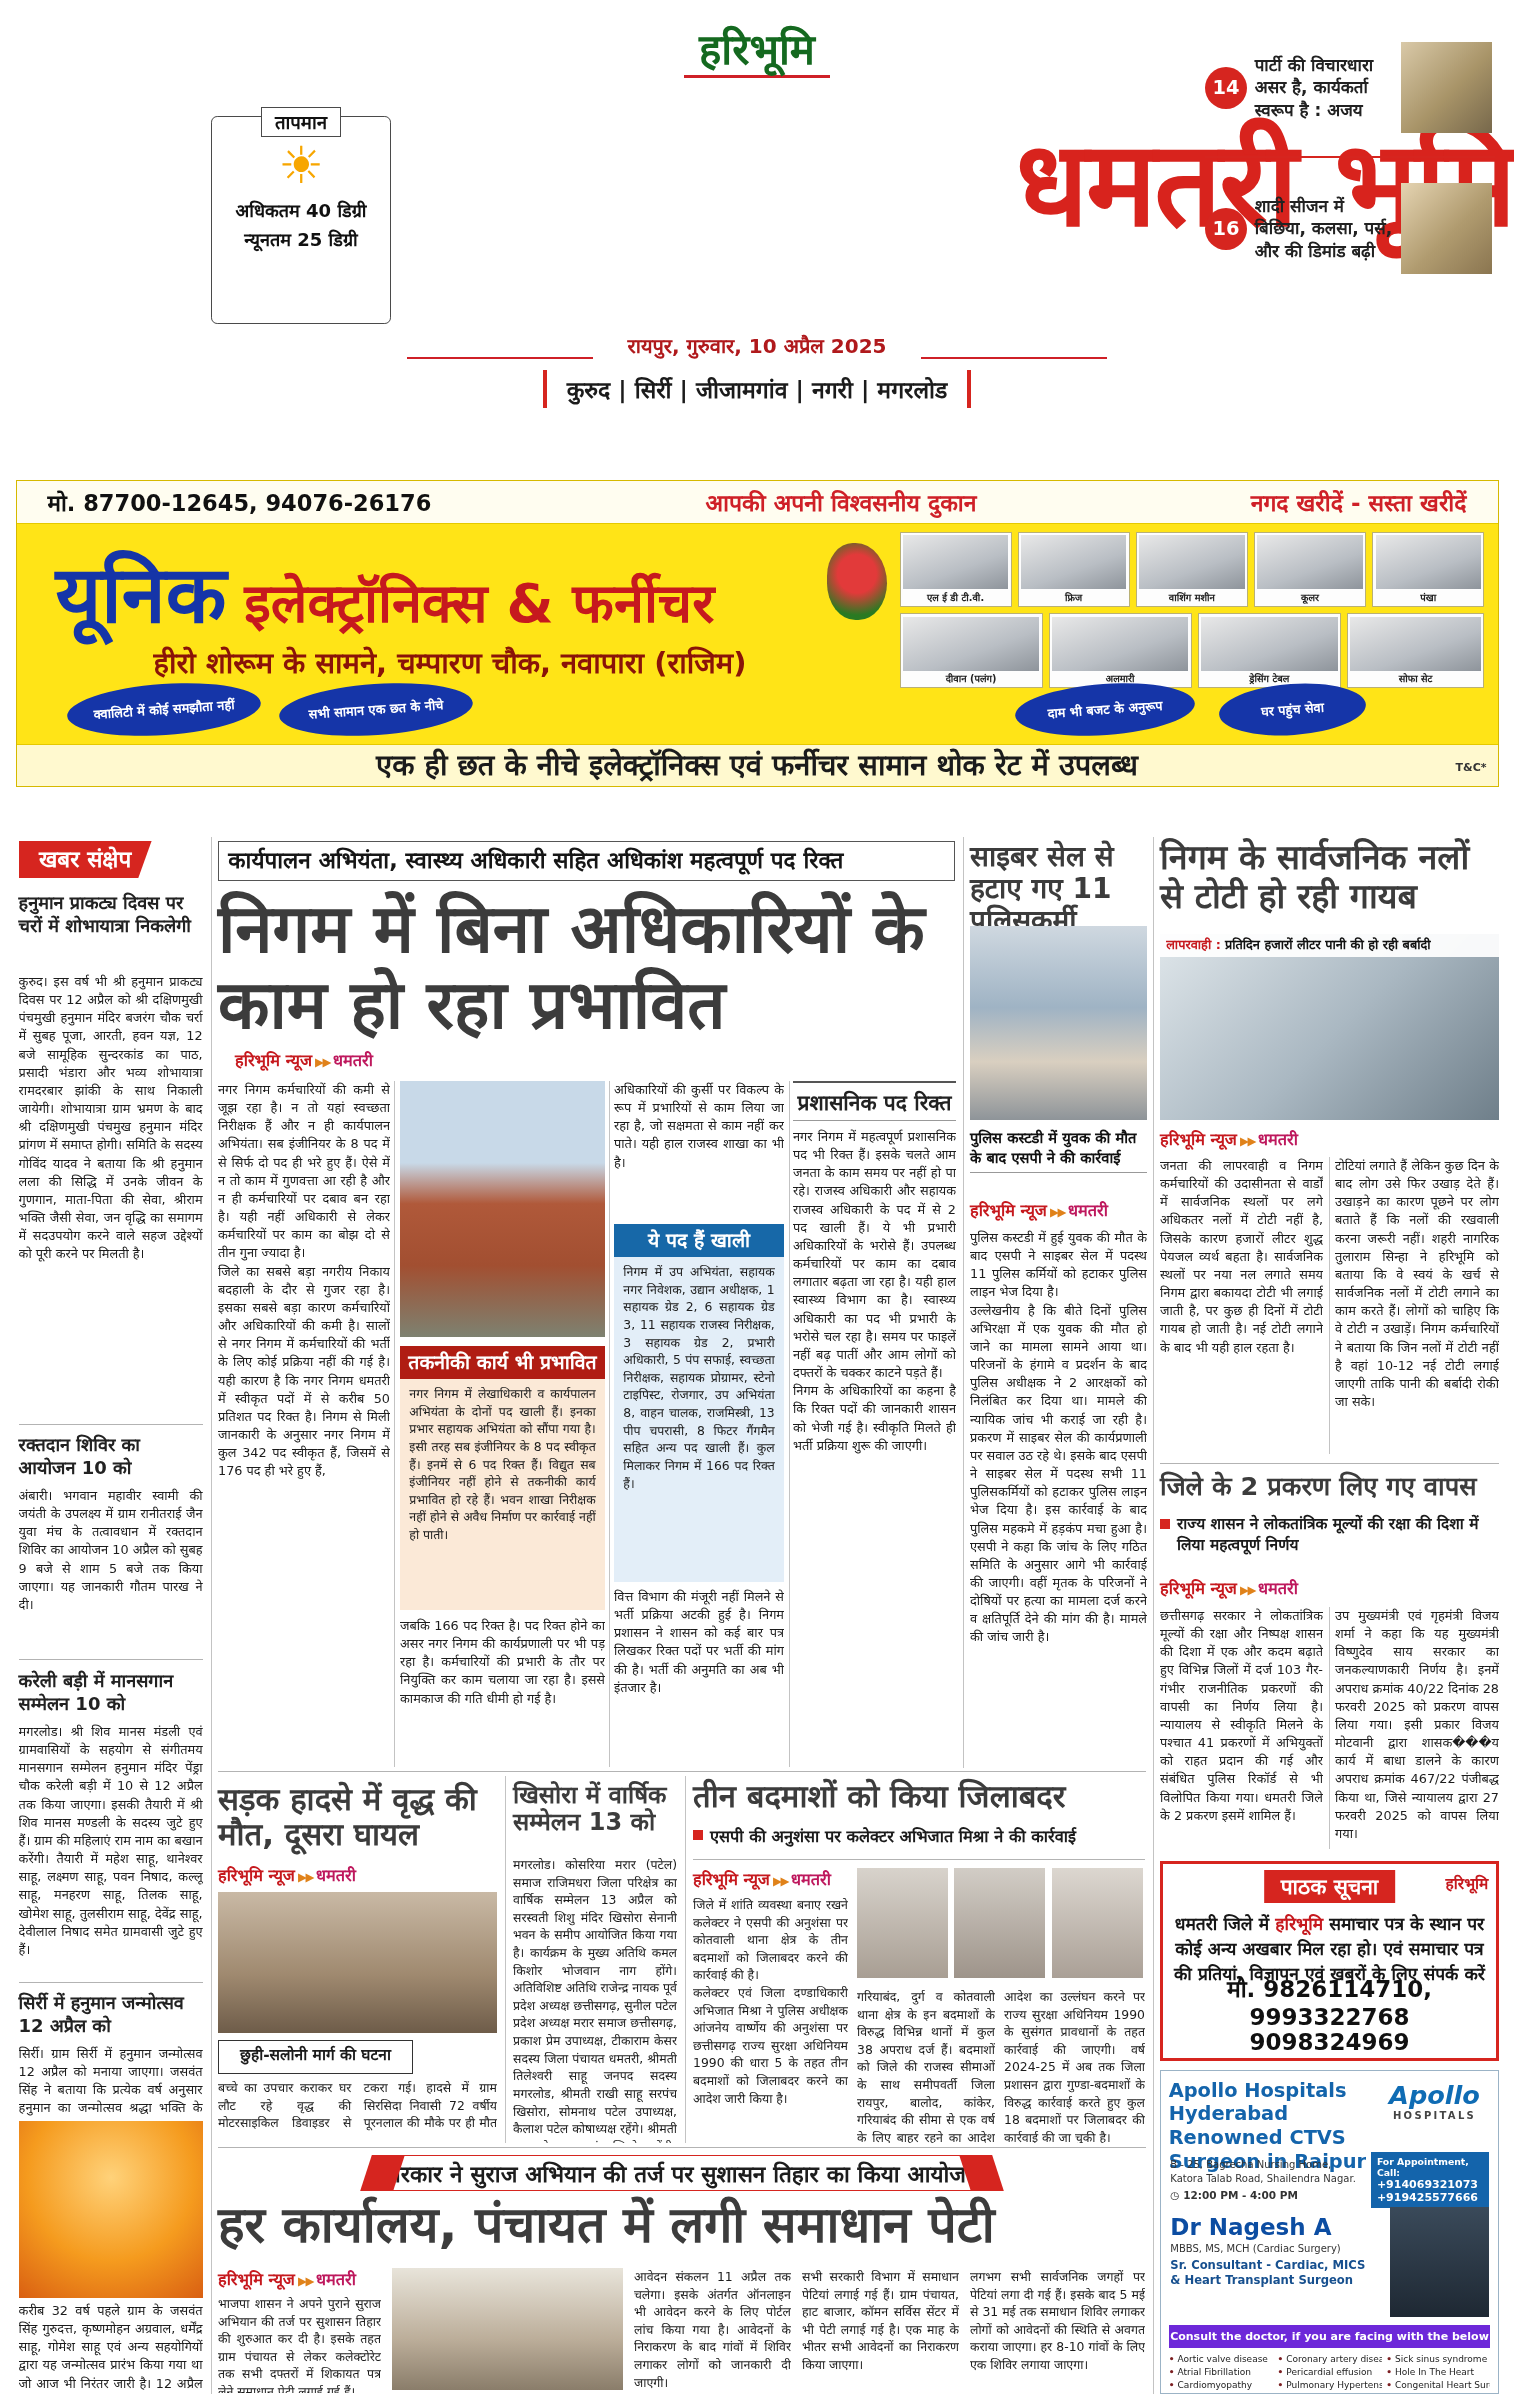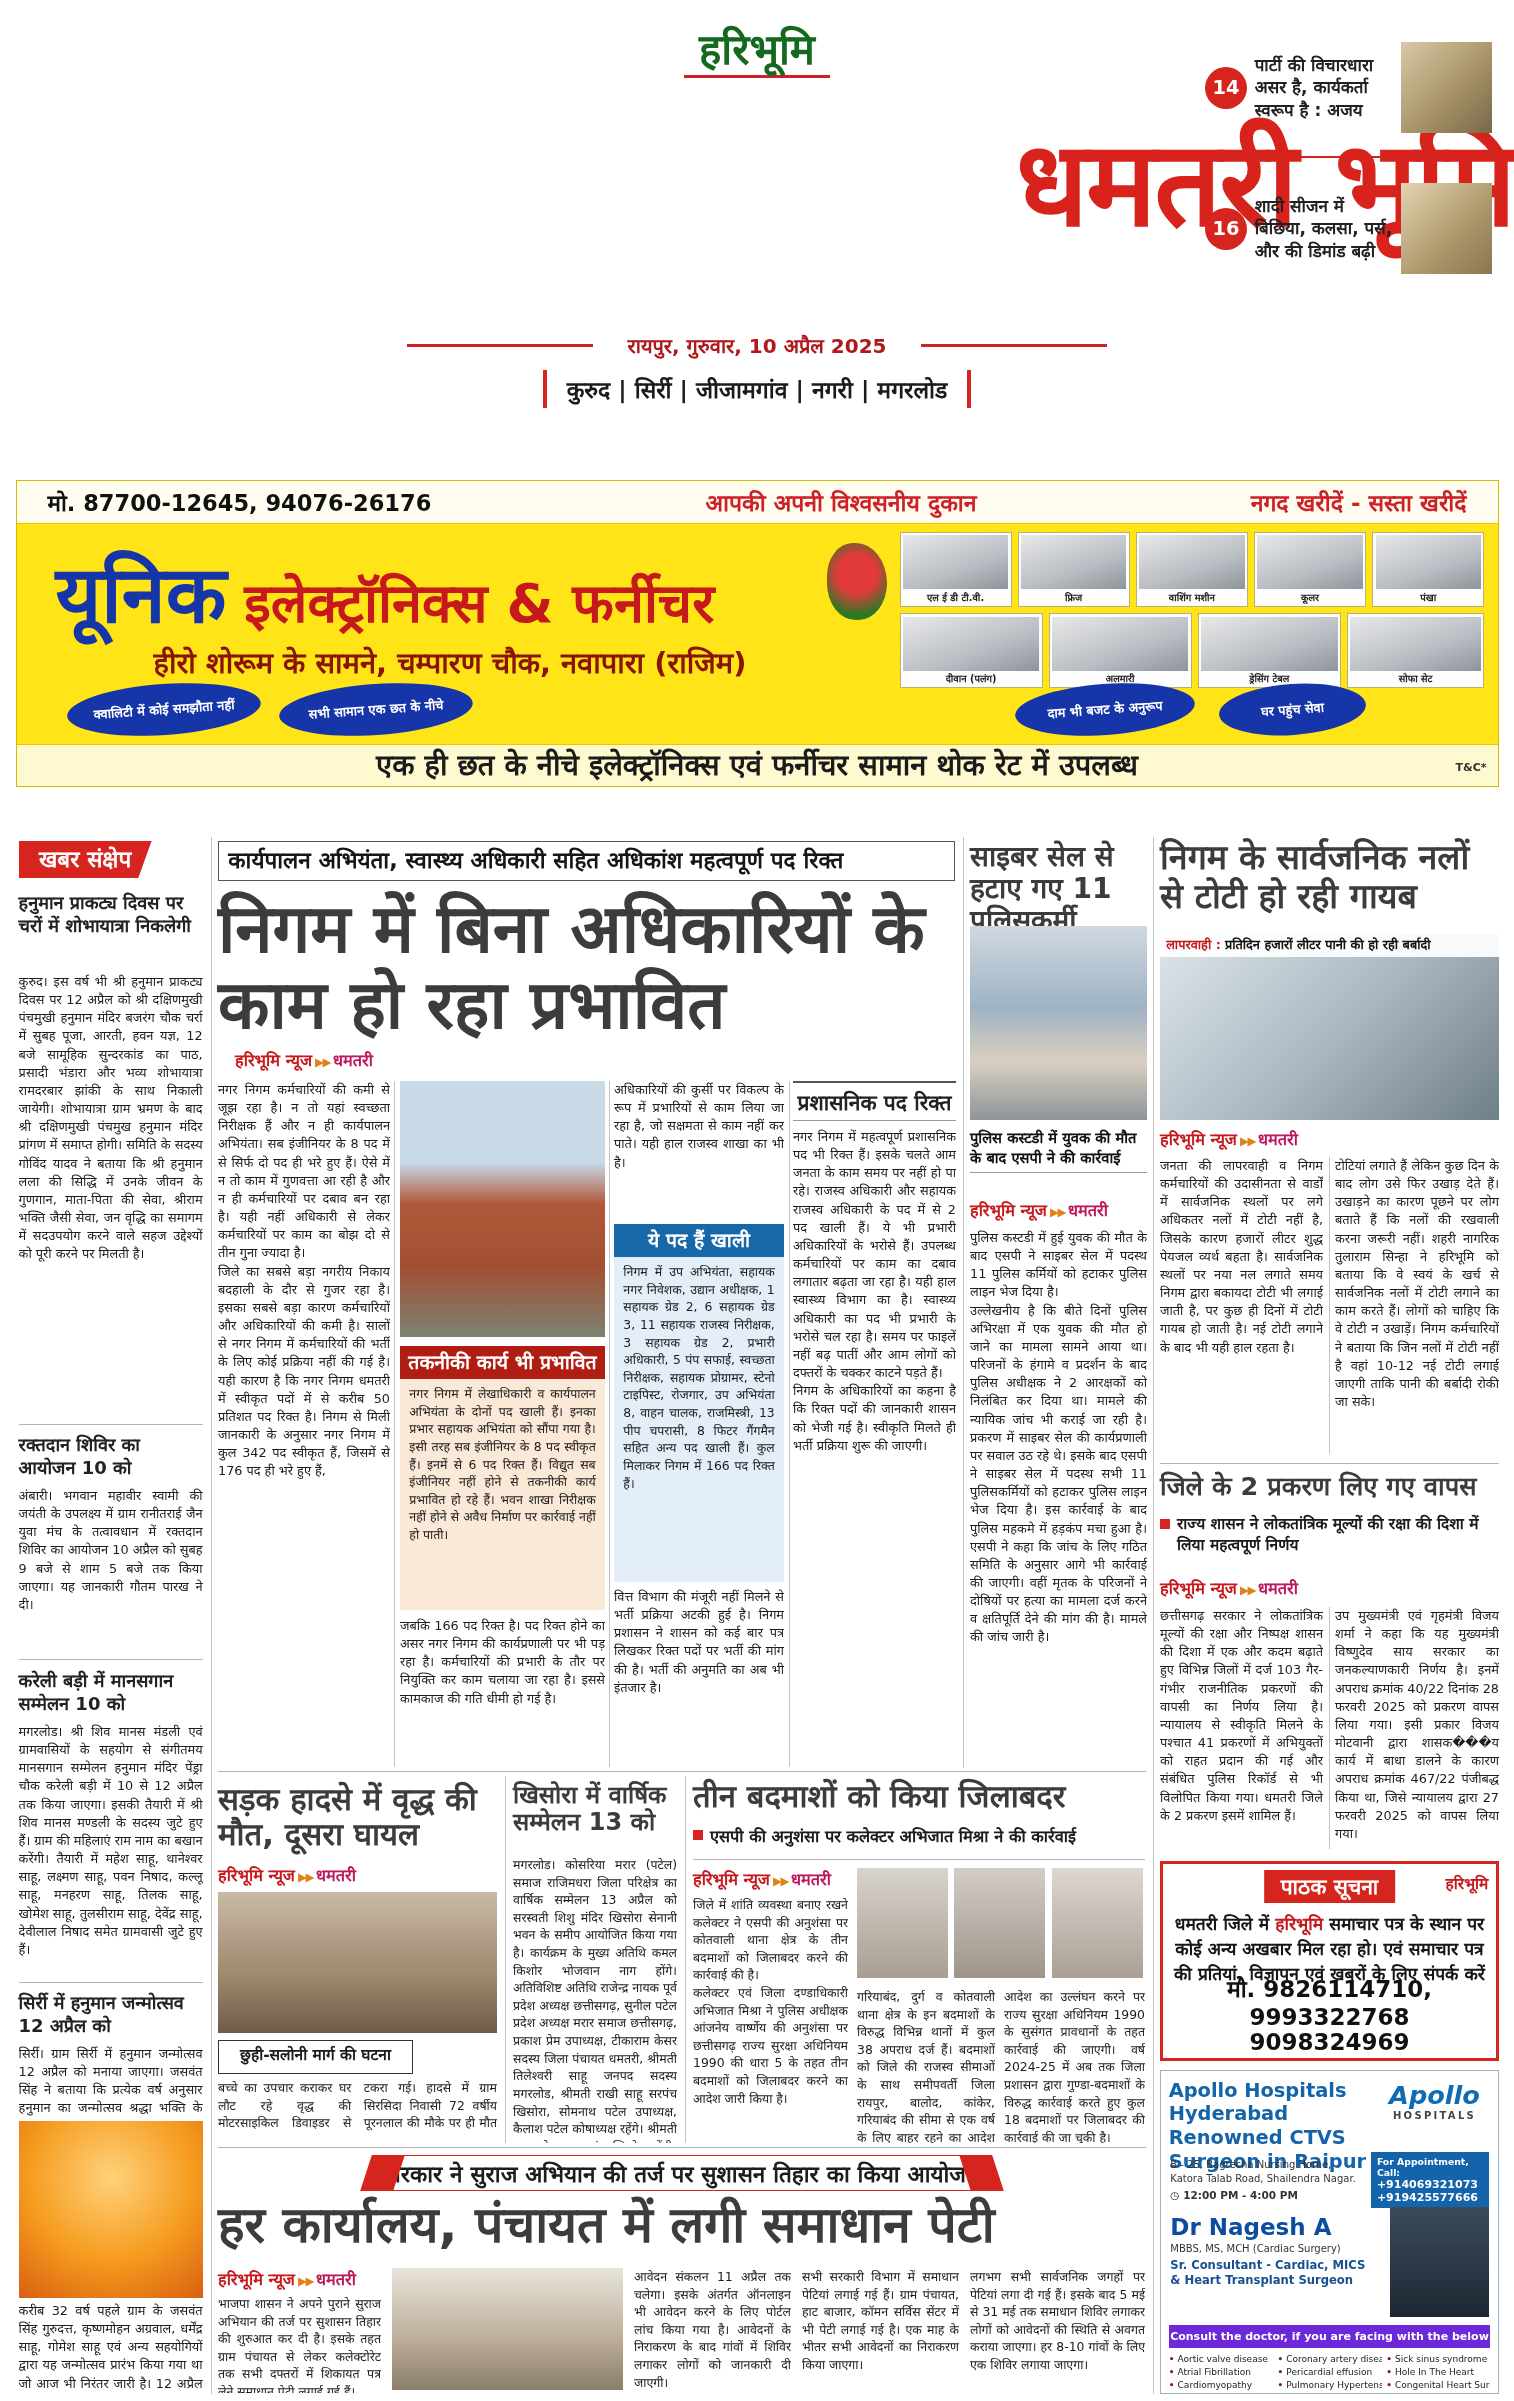--- a/index.html
+++ b/index.html
@@ -30,28 +30,34 @@
 .tile{width:112px;background:#fdfdfd;border:0.8px solid #b9b075;text-align:center;padding:2.3px}
 .tile .timg{height:54px;background:linear-gradient(160deg,#e8e8e8,#b9bec4 60%,#8e949b)}
 .tile .tlabel{font-size:9.7px;font-weight:bold;color:#222;margin-top:1.5px;white-space:nowrap;overflow:hidden}
 .bubble{position:absolute;background:#1535a8;color:#fff;font-weight:bold;font-size:12.8px;text-align:center;border-radius:50%;display:flex;align-items:center;justify-content:center;padding:4.6px 11px;line-height:1.25;transform:rotate(-4deg)}
 </style>
 </head>
 <body>
 
 <div id="page">
 
+  <div class="abs" style="left:211px;top:116px;width:180px;height:208px;border:1.5px solid #4a4a4a;border-radius:6.2px;text-align:center;background:#fff">
+    <div style="display:inline-block;margin-top:-12.4px;padding:1.5px 12.4px;border:1.5px solid #4a4a4a;background:#fff;font-weight:bold;font-size:18.6px;color:#111">तापमान</div>
+    <div style="font-size:51px;color:#f7a600;line-height:1.15">☀</div>
+    <div style="font-size:18px;font-weight:bold;color:#111;margin-top:3.1px">अधिकतम 40 डिग्री</div>
+    <div style="font-size:18px;font-weight:bold;color:#111;margin-top:4.6px">न्यूनतम 25 डिग्री</div>
+  </div>
 
   <div class="abs" style="left:0;right:0;top:18.6px;text-align:center">
     <span style="font-size:42px;font-weight:bold;color:#14691f;border-bottom:3.9px solid #cf2027;padding:0 15.5px 1.5px">हरिभूमि</span>
   </div>
 
   <div class="abs" style="left:0;right:0;top:84px;text-align:right;font-size:118px;font-weight:bold;color:#d8231d;letter-spacing:-2.3px;line-height:1.7">धमतरी भूमि</div>
 
-  <div class="abs" style="left:0;right:0;top:332px;display:flex;align-items:center;justify-content:center;gap:35px">
+  <div class="abs" style="left:0;right:0;top:332px;display:flex;align-items:flex-end;justify-content:center;gap:35px">
     <div style="width:186px;height:2.3px;background:#cf2027"></div>
     <div style="font-size:20px;font-weight:bold;color:#b0191c">रायपुर, गुरुवार, 10 अप्रैल 2025</div>
     <div style="width:186px;height:2.3px;background:#cf2027"></div>
   </div>
 
   <div class="abs" style="left:1205px;top:42px;width:290px;display:flex;gap:7.7px;align-items:center">
     <div style="width:42px;height:42px;border-radius:50%;background:#d6251f;color:#fff;font-weight:bold;font-size:19.4px;display:flex;align-items:center;justify-content:center;flex:0 0 auto">14</div>
     <div style="width:139px;font-size:17px;font-weight:bold;color:#222;line-height:1.3">पार्टी की विचारधारा असर है, कार्यकर्ता स्वरूप है : अजय</div>
     <div style="width:91px;height:91px;background:linear-gradient(135deg,#d9c9a8,#a89468 55%,#77684b)" class="clip"></div>
   </div>

